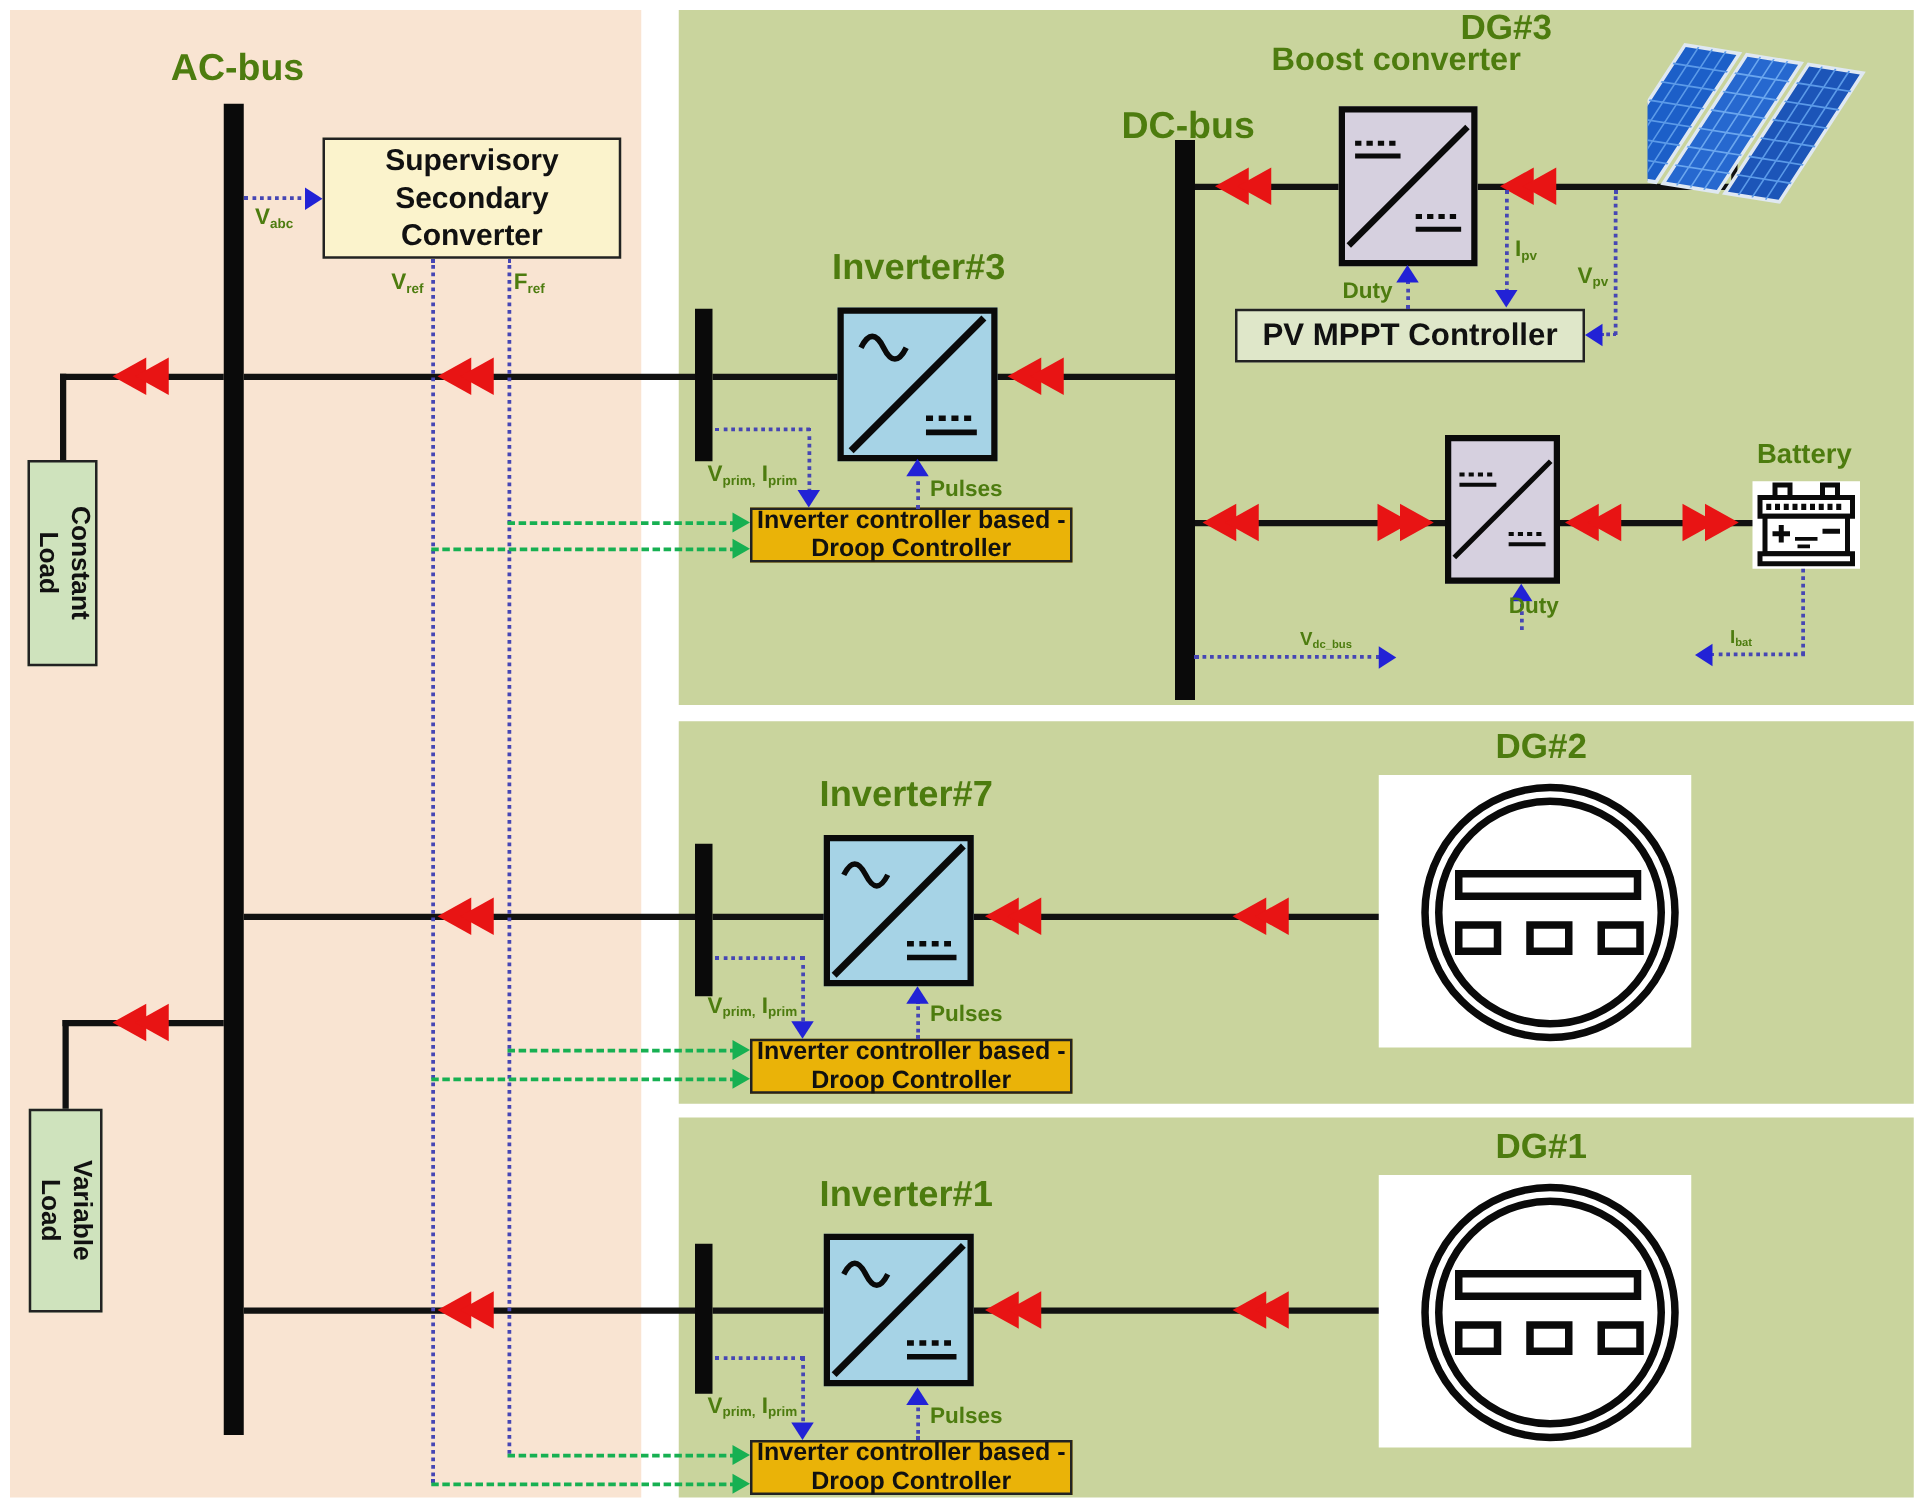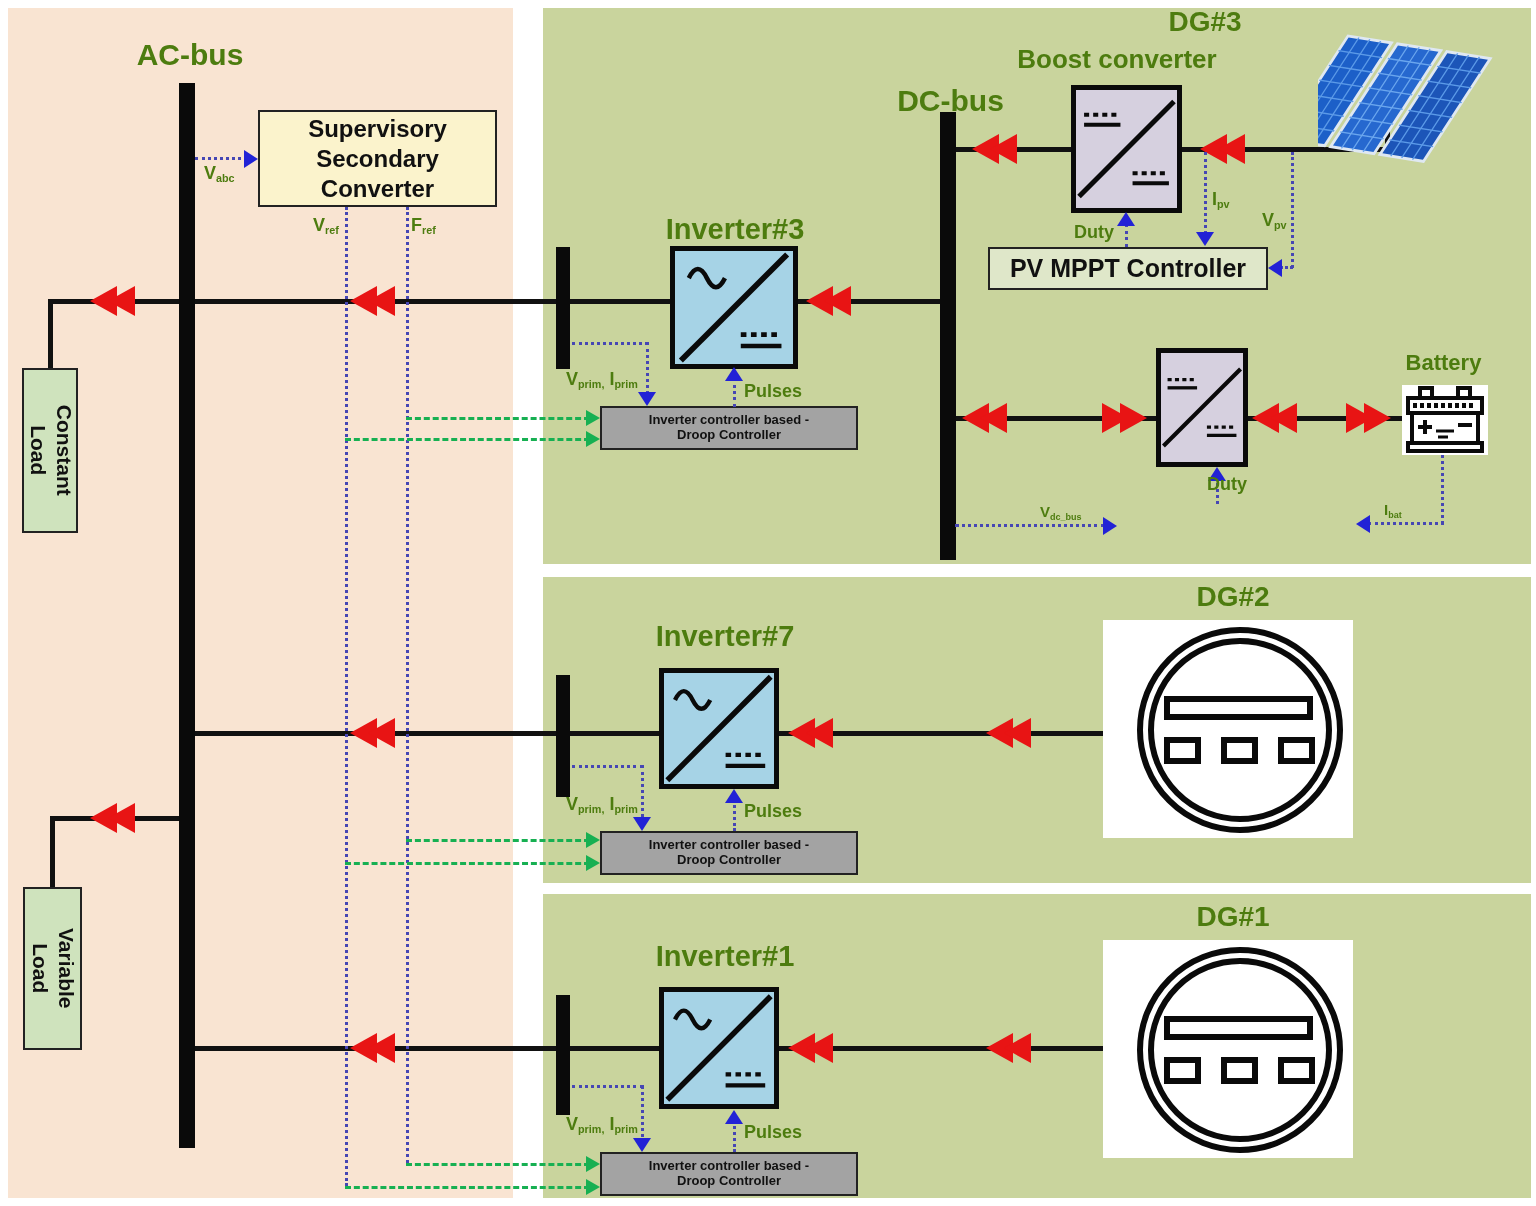--- a/index.html
+++ b/index.html
@@ -7,21 +7,21 @@
   .abs{position:absolute;}
   .panel{position:absolute;}
   .lbl{position:absolute;font-weight:bold;color:#4d7c0f;white-space:nowrap;}
   .lbl sub{font-size:0.60em;vertical-align:-0.28em;font-weight:bold;}
   .title{font-size:28px;}
   .hline{position:absolute;height:5px;background:#111;}
   .vline{position:absolute;width:5px;background:#111;}
   .busbar{position:absolute;background:#0a0a0a;}
   .box{position:absolute;border:2px solid #222;display:flex;flex-direction:column;align-items:center;justify-content:center;text-align:center;font-weight:bold;box-sizing:border-box;}
   .ctlbox{background:#dfe7c9;font-size:25px;}
-  .droopbox{background:#a3a3a3;font-size:13px;line-height:1.15;}
+  .droopbox{background:#eab308;font-size:20px;line-height:1.15;}
   .loadbox{background:#cfe3bd;}
   .vtext{transform:rotate(90deg);font-weight:bold;font-size:21px;line-height:1.25;text-align:center;white-space:nowrap;}
   .convbox{position:absolute;border:5px solid #0a0a0a;box-sizing:border-box;}
   .invbox{background:#a6d3e6;}
   .dcdcbox{background:#d6d0df;}
   .whitepatch{position:absolute;background:#ffffff;}
   
   .rpair{position:absolute;display:flex;}
   .rpair i{display:block;width:0;height:0;border-top:15px solid transparent;border-bottom:15px solid transparent;}
   .rpair.left i{border-right:27px solid #e81414;}
@@ -53,23 +53,23 @@
   <div class="panel" style="left:543px;top:894px;width:988px;height:304px;background:#c9d49d;"></div>
 
   <div class="busbar" style="left:179px;top:83px;width:16px;height:1065px;"></div>
   <div class="busbar" style="left:940px;top:112px;width:16px;height:448px;"></div>
   <div class="lbl title" style="left:120px;top:38px;width:140px;text-align:center;font-size:30px;">AC-bus</div>
   <div class="lbl title" style="left:888px;top:84px;width:125px;text-align:center;font-size:30px;">DC-bus</div>
 
   <div class="lbl title" style="left:1150px;top:6px;width:110px;text-align:center;">DG#3</div>
   <div class="lbl title" style="left:1178px;top:581px;width:110px;text-align:center;">DG#2</div>
   <div class="lbl title" style="left:1178px;top:901px;width:110px;text-align:center;">DG#1</div>
-  <div class="lbl" style="left:1012px;top:44px;width:210px;text-align:center;font-size:26px;">Boost converter</div>
+  <div class="lbl" style="left:1012px;top:32px;width:210px;text-align:center;font-size:26px;">Boost converter</div>
   <div class="lbl" style="left:1396px;top:350px;width:95px;text-align:center;font-size:22px;">Battery</div>
-  <div class="lbl" style="left:660px;top:213px;width:150px;text-align:center;font-size:29px;">Inverter#3</div>
+  <div class="lbl" style="left:660px;top:198px;width:150px;text-align:center;font-size:29px;">Inverter#3</div>
   <div class="lbl" style="left:650px;top:620px;width:150px;text-align:center;font-size:29px;">Inverter#7</div>
   <div class="lbl" style="left:650px;top:940px;width:150px;text-align:center;font-size:29px;">Inverter#1</div>
 
   <div class="hline" style="left:48px;top:299px;width:131px;"></div>
   <div class="vline" style="left:48px;top:299px;height:70px;"></div>
 
   <div class="hline" style="left:50px;top:816px;width:129px;"></div>
   <div class="vline" style="left:50px;top:816px;height:72px;"></div>
 
   <div class="hline" style="left:195px;top:299px;width:362px;"></div>

